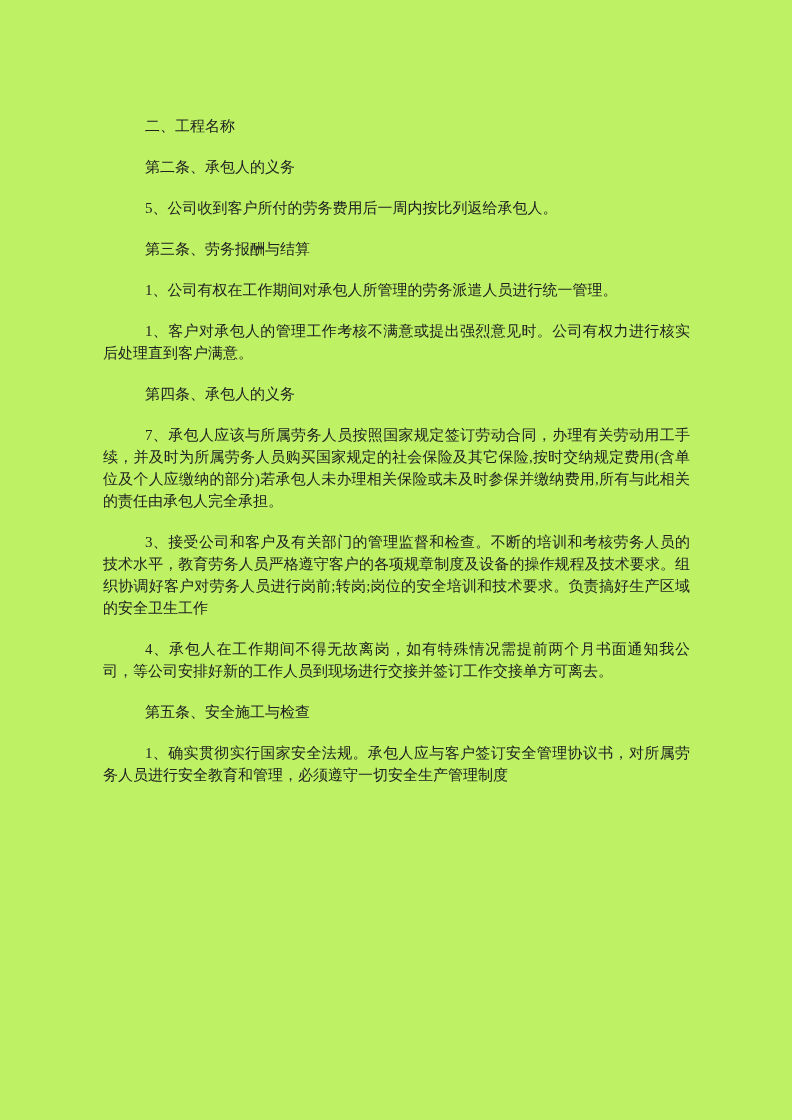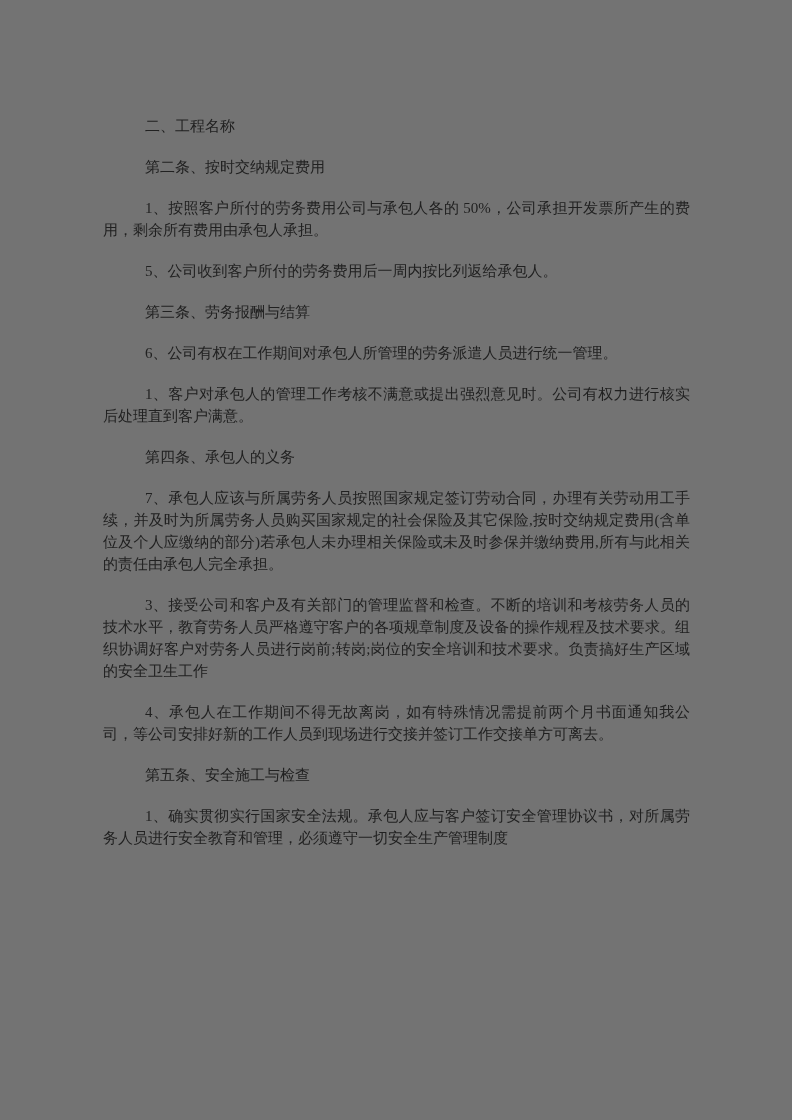--- a/index.html
+++ b/index.html
@@ -25,28 +25,27 @@
     line-height: 22px;
     text-indent: 42px;
     text-align: justify;
     letter-spacing: 0;
     word-break: break-all;
   }
 </style>
 </head>
 <body>
 
-<div class="page" style="background: #737373; color: rgb(33, 33, 33);">
+<div class="page" style="background: #bef264; color: rgb(33, 33, 33);">
   <div class="doc-body">
       <p>二、工程名称</p>
-      <p>第二条、按时交纳规定费用</p>
-      <p>1、按照客户所付的劳务费用公司与承包人各的 50%，公司承担开发票所产生的费用，剩余所有费用由承包人承担。</p>
+      <p>第二条、承包人的义务</p>
       <p>5、公司收到客户所付的劳务费用后一周内按比列返给承包人。</p>
       <p>第三条、劳务报酬与结算</p>
-      <p>6、公司有权在工作期间对承包人所管理的劳务派遣人员进行统一管理。</p>
+      <p>1、公司有权在工作期间对承包人所管理的劳务派遣人员进行统一管理。</p>
       <p>1、客户对承包人的管理工作考核不满意或提出强烈意见时。公司有权力进行核实后处理直到客户满意。</p>
       <p>第四条、承包人的义务</p>
       <p>7、承包人应该与所属劳务人员按照国家规定签订劳动合同，办理有关劳动用工手续，并及时为所属劳务人员购买国家规定的社会保险及其它保险,按时交纳规定费用(含单位及个人应缴纳的部分)若承包人未办理相关保险或未及时参保并缴纳费用,所有与此相关的责任由承包人完全承担。</p>
       <p>3、接受公司和客户及有关部门的管理监督和检查。不断的培训和考核劳务人员的技术水平，教育劳务人员严格遵守客户的各项规章制度及设备的操作规程及技术要求。组织协调好客户对劳务人员进行岗前;转岗;岗位的安全培训和技术要求。负责搞好生产区域的安全卫生工作</p>
       <p>4、承包人在工作期间不得无故离岗，如有特殊情况需提前两个月书面通知我公司，等公司安排好新的工作人员到现场进行交接并签订工作交接单方可离去。</p>
       <p>第五条、安全施工与检查</p>
       <p>1、确实贯彻实行国家安全法规。承包人应与客户签订安全管理协议书，对所属劳务人员进行安全教育和管理，必须遵守一切安全生产管理制度</p>
     </div>
 </div>
 

